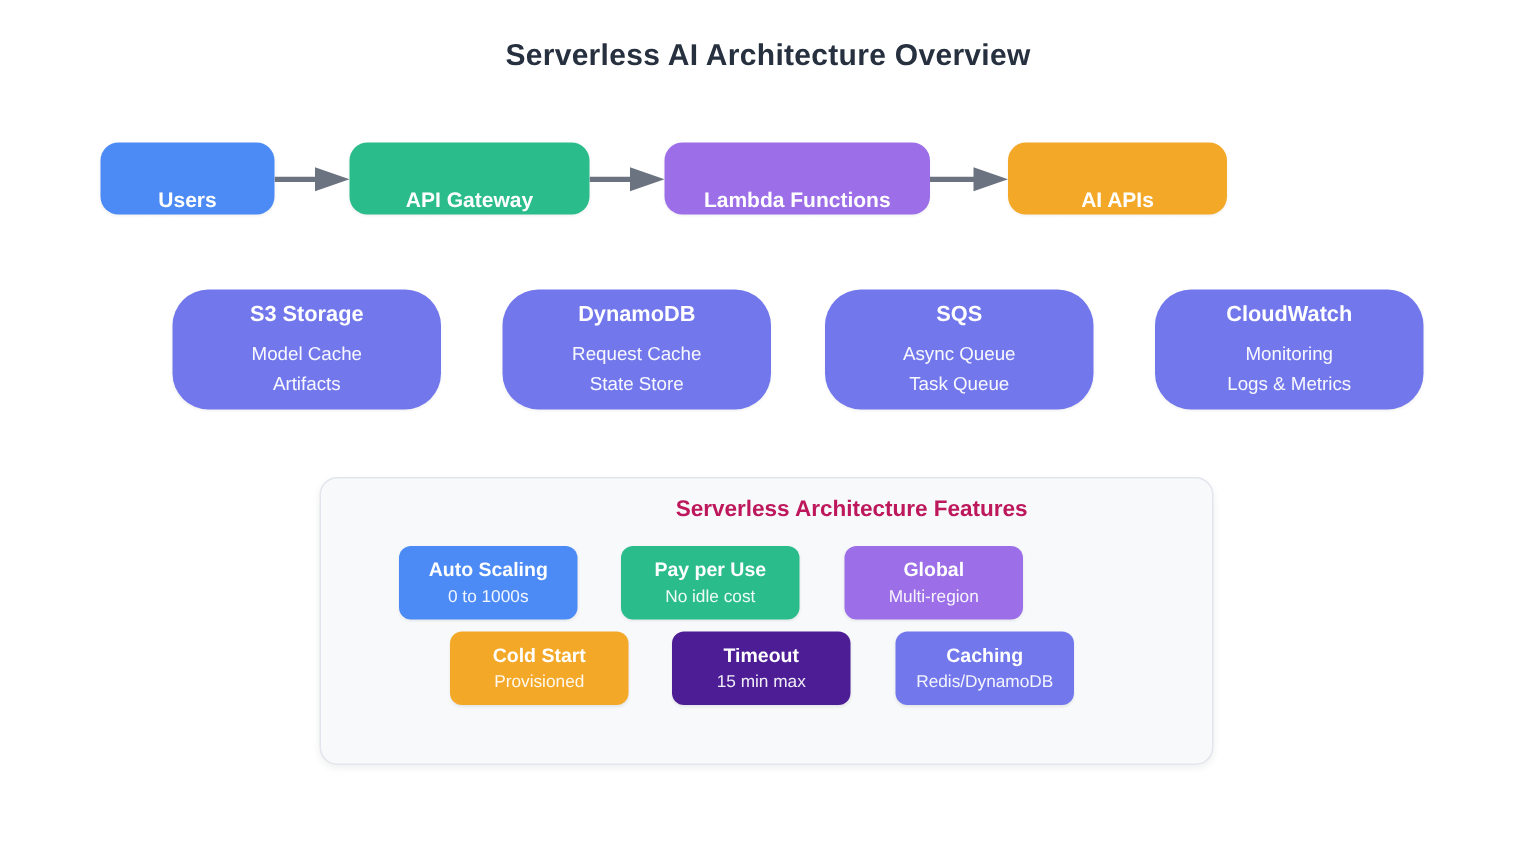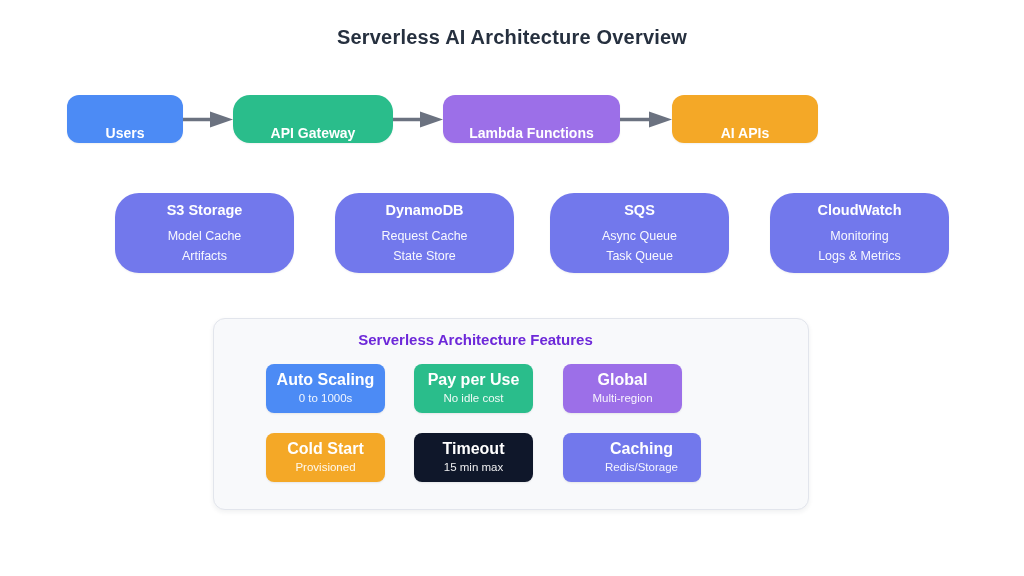--- a/index.html
+++ b/index.html
@@ -31,52 +31,52 @@
   .svc-title{font-size:14.5px;font-weight:bold;line-height:18px;margin-bottom:7px;}
   .svc-line{font-size:12.5px;line-height:20px;color:rgba(255,255,255,0.95);}
 
   
   .panel{
     position:absolute;left:213px;top:318px;width:596px;height:192px;
     background:#f8f9fb;border:1.5px solid #e2e5ec;border-radius:12px;
     box-sizing:border-box;box-shadow:0 2px 5px rgba(30,40,60,0.07);
   }
   .panel-title{
-    position:absolute;left:52px;top:12px;width:419px;text-align:center;
-    font-size:15px;font-weight:bold;color:#6d28d9;
+    position:absolute;left:52px;top:12px;width:419px;text-align:right;
+    font-size:15px;font-weight:bold;color:#be185d;
   }
   .feat-box{
     position:absolute;width:119px;height:49px;border-radius:8px;
     display:flex;flex-direction:column;align-items:center;justify-content:center;
     color:#fff;box-shadow:0 1px 2px rgba(0,0,0,0.08);
   }
-  .feat-title{font-size:16px;font-weight:bold;line-height:16px;margin-bottom:3px;}
+  .feat-title{font-size:13px;font-weight:bold;line-height:16px;margin-bottom:3px;}
   .feat-sub{font-size:11.5px;line-height:14px;color:rgba(255,255,255,0.92);}
 
-  .r1{top:45px;} .r2{top:114px;}
+  .r1{top:45px;} .r2{top:102px;margin-left:34px;}
   .c1{left:52px;} .c2{left:200px;} .c3{left:349px;}
 </style>
 </head>
 <body>
 
 <div id="canvas">
 
   <div class="page-title">Serverless AI Architecture Overview</div>
 
   <div class="flow-node" style="left: 67px; width: 116px; background: rgb(76, 139, 245);">
     <div class="node-title">Users</div>
     <div class="node-sub">API Requests</div>
   </div>
 
   <svg class="flow-arrow" style="left:183px;" width="50" height="17">
     <line x1="0" y1="8.5" x2="30" y2="8.5" stroke="#6b7280" stroke-width="3.5"></line>
     <polygon points="27,0.5 50,8.5 27,16.5" fill="#6b7280"></polygon>
   </svg>
 
-  <div class="flow-node" style="left: 233px; width: 160px; background: rgb(42, 189, 139); border-radius: 17px;">
+  <div class="flow-node" style="left: 233px; width: 160px; background: rgb(42, 189, 139);">
     <div class="node-title">API Gateway</div>
     <div class="node-sub">REST/HTTP</div>
   </div>
 
   <svg class="flow-arrow" style="left:393px;" width="50" height="17">
     <line x1="0" y1="8.5" x2="30" y2="8.5" stroke="#6b7280" stroke-width="3.5"></line>
     <polygon points="27,0.5 50,8.5 27,16.5" fill="#6b7280"></polygon>
   </svg>
 
   <div class="flow-node" style="left: 443px; width: 177px; background: rgb(156, 111, 232);">
@@ -130,23 +130,23 @@
       <div class="feat-sub">No idle cost</div>
     </div>
     <div class="feat-box r1 c3" style="background: rgb(156, 111, 232);">
       <div class="feat-title">Global</div>
       <div class="feat-sub">Multi-region</div>
     </div>
     <div class="feat-box r2 c1" style="background: rgb(244, 168, 39);">
       <div class="feat-title">Cold Start</div>
       <div class="feat-sub">Provisioned</div>
     </div>
-    <div class="feat-box r2 c2" style="background: #0f172a;">
+    <div class="feat-box r2 c2" style="background: #4c1d95;">
       <div class="feat-title">Timeout</div>
       <div class="feat-sub">15 min max</div>
     </div>
-    <div class="feat-box r2 c3" style="background: rgb(114, 120, 236); padding-left: 19px;">
+    <div class="feat-box r2 c3" style="background: rgb(114, 120, 236);">
       <div class="feat-title">Caching</div>
-      <div class="feat-sub">Redis/Storage</div>
+      <div class="feat-sub">Redis/DynamoDB</div>
     </div>
   </div>
 
 </div>
 
 </body></html>

